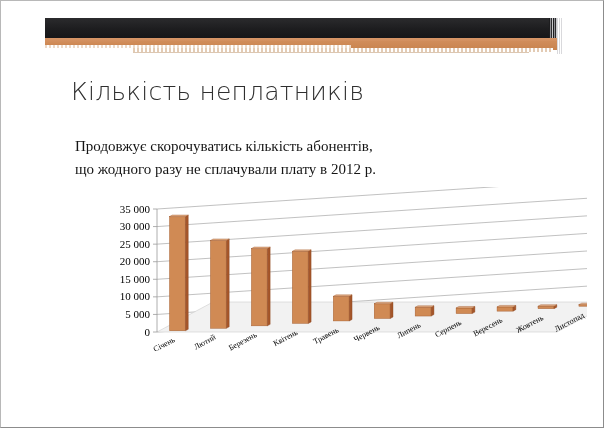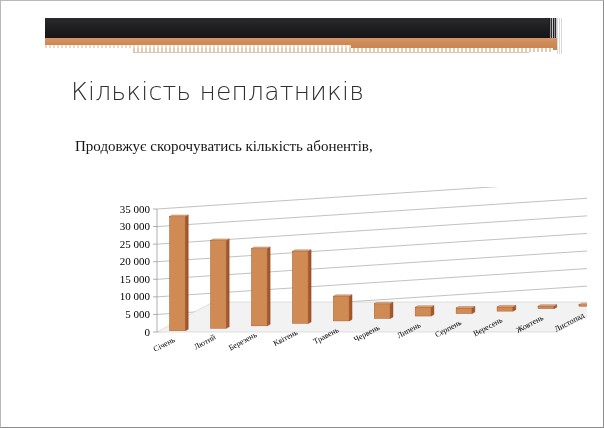--- a/index.html
+++ b/index.html
@@ -161,20 +161,21 @@
     <div class="deco-dots-left"></div>
     <div class="deco-dots-right"></div>
     <div class="deco-thin-line"></div>
     <div class="deco-edge-right"></div>
   </div>
 
   <div id="title">Кількість неплатників</div>
 
   <div id="subtitle">
     <div>Продовжує скорочуватись кількість абонентів,</div>
+    <div>що жодного разу не сплачували плату в 2012 р.</div>
   </div>
 
   <div id="chart">
     <svg id="chart-svg" width="478" height="212" viewBox="0 0 478 212">
       <g id="grid-layer">
           <line x1="48" y1="22" x2="504" y2="-8" stroke="#a6a6a6" stroke-width="0.7"></line>
           <line x1="48" y1="39.571428571428584" x2="504" y2="9.571428571428584" stroke="#a6a6a6" stroke-width="0.7"></line>
           <line x1="48" y1="57.14285714285714" x2="504" y2="27.14285714285714" stroke="#a6a6a6" stroke-width="0.7"></line>
           <line x1="48" y1="74.71428571428572" x2="504" y2="44.71428571428572" stroke="#a6a6a6" stroke-width="0.7"></line>
           <line x1="48" y1="92.28571428571429" x2="504" y2="62.28571428571429" stroke="#a6a6a6" stroke-width="0.7"></line>

